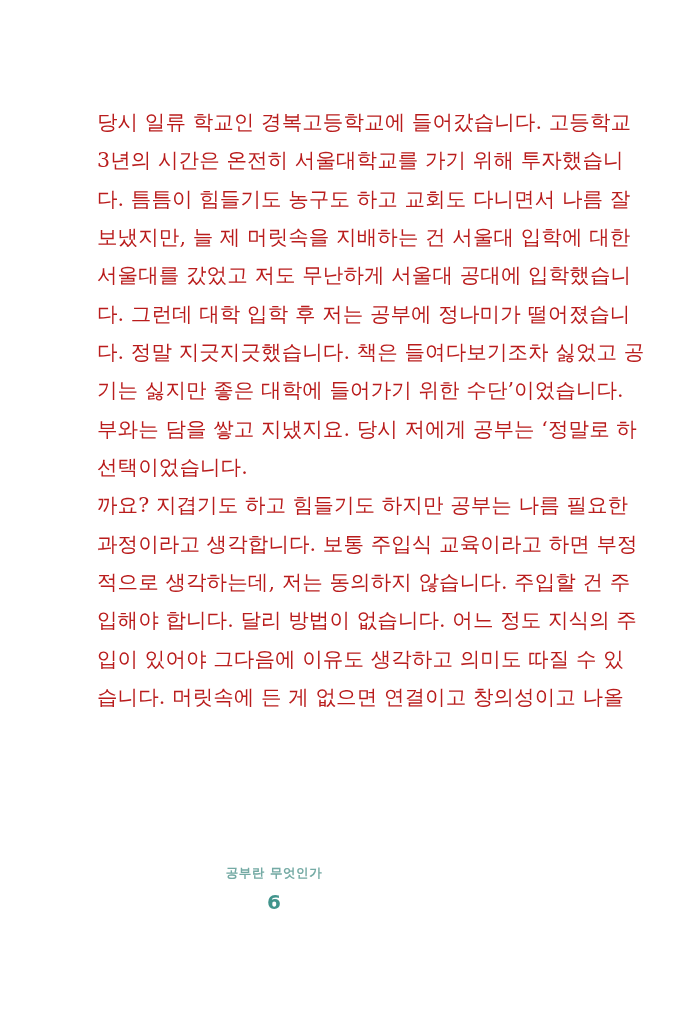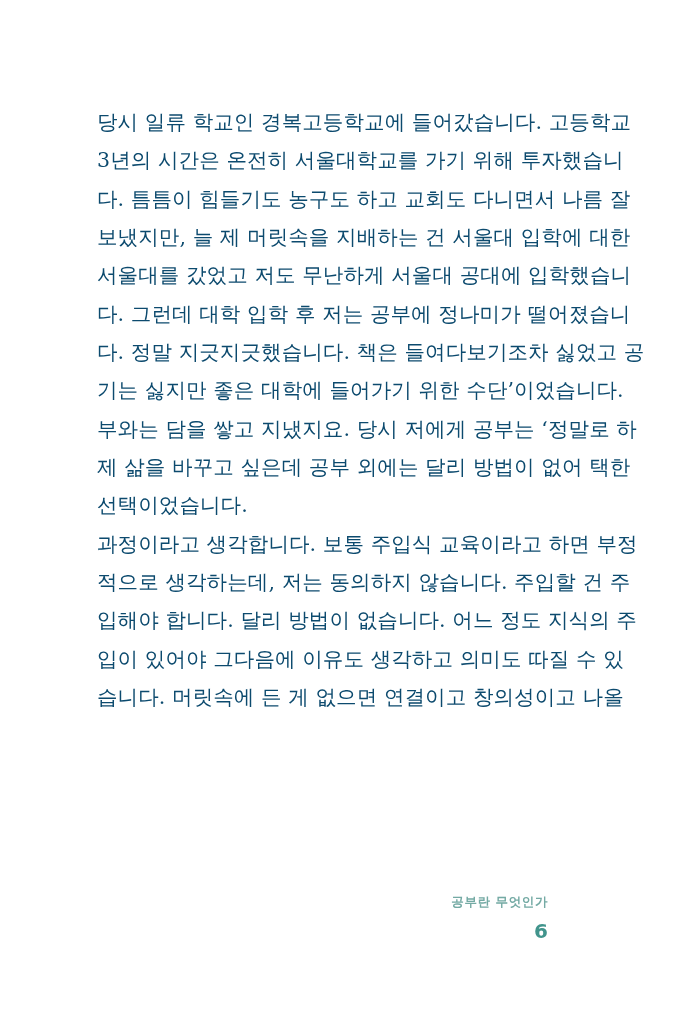--- a/index.html
+++ b/index.html
@@ -34,21 +34,21 @@
 
   .para {
     margin: 0;
     padding: 0;
     font-size: 20.5px;
     line-height: 38.35px;
     letter-spacing: 0.1px;
     text-align: justify;
     text-justify: inter-character;
     word-break: keep-all;
-    color: #0c4a6e;
+    color: #b91c1c;
     font-weight: 400;
   }
   
   .line {
     display: block;
     text-align: justify;
     text-align-last: justify;
     text-justify: inter-character;
     white-space: nowrap;
     height: 38.35px;
@@ -59,23 +59,23 @@
     text-align-last: left;
   }
   .line.first-indent {
     text-indent: 18px;
   }
 
   
   #footer {
     position: absolute;
     left: 0;
-    top: 893px;
+    top: 864px;
     width: 548px;
-    text-align: right;
+    text-align: center;
   }
   #running-title {
     font-size: 12.5px;
     line-height: 18px;
     letter-spacing: 0.6px;
     color: #74aaa4;
     font-weight: 700;
     font-family: "DejaVu Sans", "Liberation Sans", sans-serif;
   }
   #page-number {
@@ -97,25 +97,25 @@
     <p class="para">
       <span class="line">당시 일류 학교인 경복고등학교에 들어갔습니다. 고등학교</span>
       <span class="line">3년의 시간은 온전히 서울대학교를 가기 위해 투자했습니</span>
       <span class="line">다. 틈틈이 힘들기도 농구도 하고 교회도 다니면서 나름 잘</span>
       <span class="line">보냈지만, 늘 제 머릿속을 지배하는 건 서울대 입학에 대한</span>
       <span class="line">서울대를 갔었고 저도 무난하게 서울대 공대에 입학했습니</span>
       <span class="line">다. 그런데 대학 입학 후 저는 공부에 정나미가 떨어졌습니</span>
       <span class="line">다. 정말 지긋지긋했습니다. 책은 들여다보기조차 싫었고 공</span>
       <span class="line">기는 싫지만 좋은 대학에 들어가기 위한 수단’이었습니다.</span>
       <span class="line">부와는 담을 쌓고 지냈지요. 당시 저에게 공부는 ‘정말로 하</span>
-      <span class="line">제 삶을 바꾸고 싶은데 공부 외에는 달리 방법이 없어 택한</span>
       <span class="line last">선택이었습니다.</span>
     </p>
 
     <p class="para">
+      <span class="line">까요? 지겹기도 하고 힘들기도 하지만 공부는 나름 필요한</span>
       <span class="line">과정이라고 생각합니다. 보통 주입식 교육이라고 하면 부정</span>
       <span class="line">적으로 생각하는데, 저는 동의하지 않습니다. 주입할 건 주</span>
       <span class="line">입해야 합니다. 달리 방법이 없습니다. 어느 정도 지식의 주</span>
       <span class="line">입이 있어야 그다음에 이유도 생각하고 의미도 따질 수 있</span>
       <span class="line">습니다. 머릿속에 든 게 없으면 연결이고 창의성이고 나올</span>
     </p>
 
   </div>
 
   <div id="footer">

